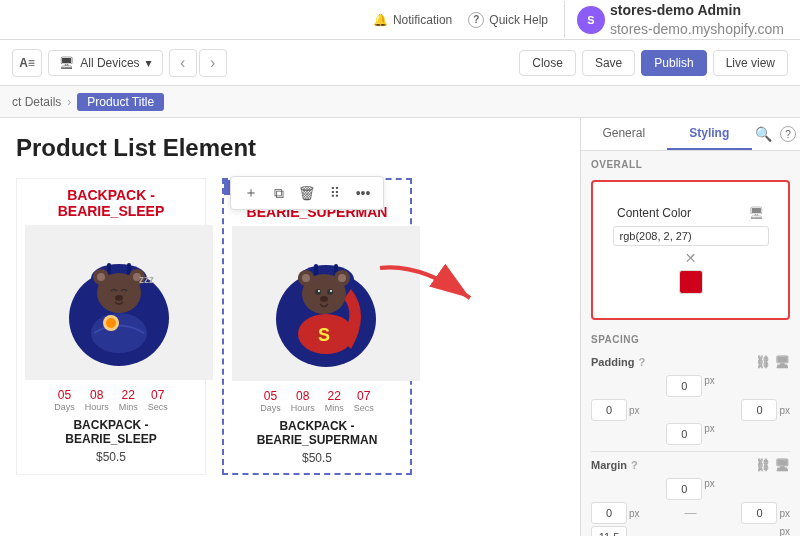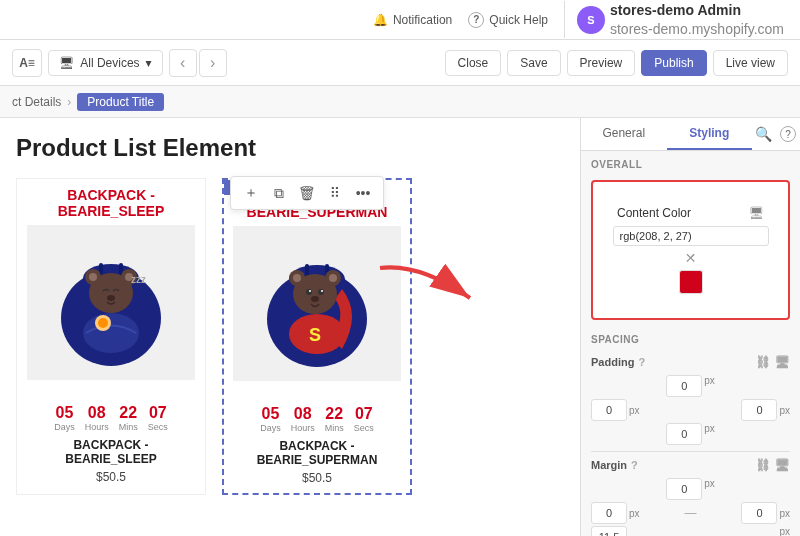--- a/index.html
+++ b/index.html
@@ -144,29 +144,29 @@
     .product-image-label {
       position: absolute;
       top: 0; left: 0;
       background: #5C6AC4; color: white; font-size: 10px; padding: 2px 6px;
     }
 
     .product-name-red {
       font-size: 14px; font-weight: 800; color: rgb(208,2,27); margin-bottom: 6px; text-transform: uppercase;
     }
     .product-img {
-      width: 168px; height: 155px; background: #f0f0f0;
-      display: flex; align-items: center; justify-content: center; margin: 0 auto 24px;
+      width: 188px; height: 155px; background: #f0f0f0;
+      display: flex; align-items: center; justify-content: center; margin: 0 auto 8px;
     }
 
     .countdown {
       display: flex; justify-content: center; gap: 10px; margin-bottom: 6px;
     }
     .countdown-unit { text-align: center; }
-    .countdown-num { font-size: 16px; font-weight: 700; color: rgb(208,2,27); }
+    .countdown-num { font-size: 12px; font-weight: 400; color: rgb(208,2,27); }
     .countdown-label { font-size: 9px; color: #888; }
 
     .product-title-text {
       font-size: 12px; font-weight: 700; color: #222; margin-bottom: 4px;
     }
     .product-price {
       font-size: 12px; color: #444;
     }
 
     
@@ -277,23 +277,20 @@
 
   <div class="toolbar-spacer"></div>
 
   <div class="toolbar-right">
     <button class="toolbar-btn">
       <span>Close</span>
     </button>
     <button class="toolbar-btn">
       <span>Save</span>
     </button>
-    <button class="toolbar-btn">
-      <span>Preview</span>
-    </button>
     <button class="toolbar-btn primary">
       <span>Publish</span>
     </button>
     <button class="toolbar-btn">
       <span>Live view</span>
     </button>
   </div>
 </div>
 
 <div class="breadcrumb-bar">

